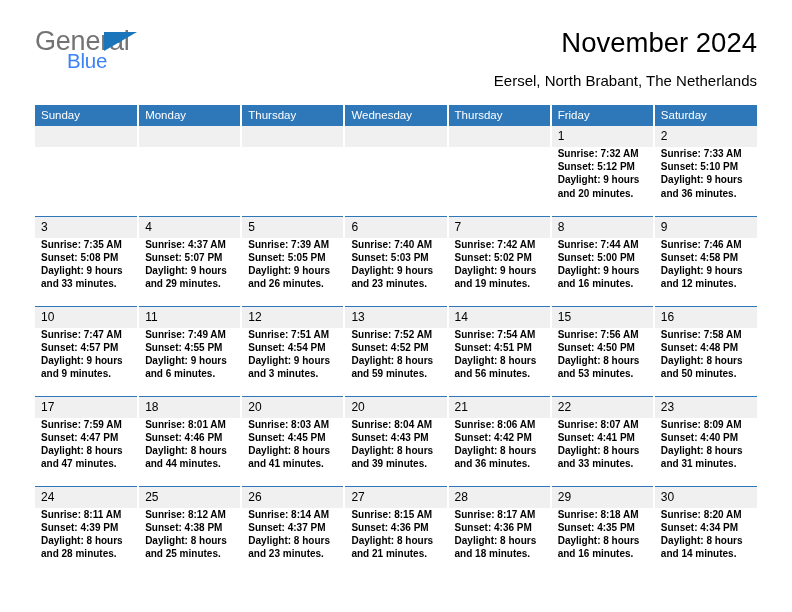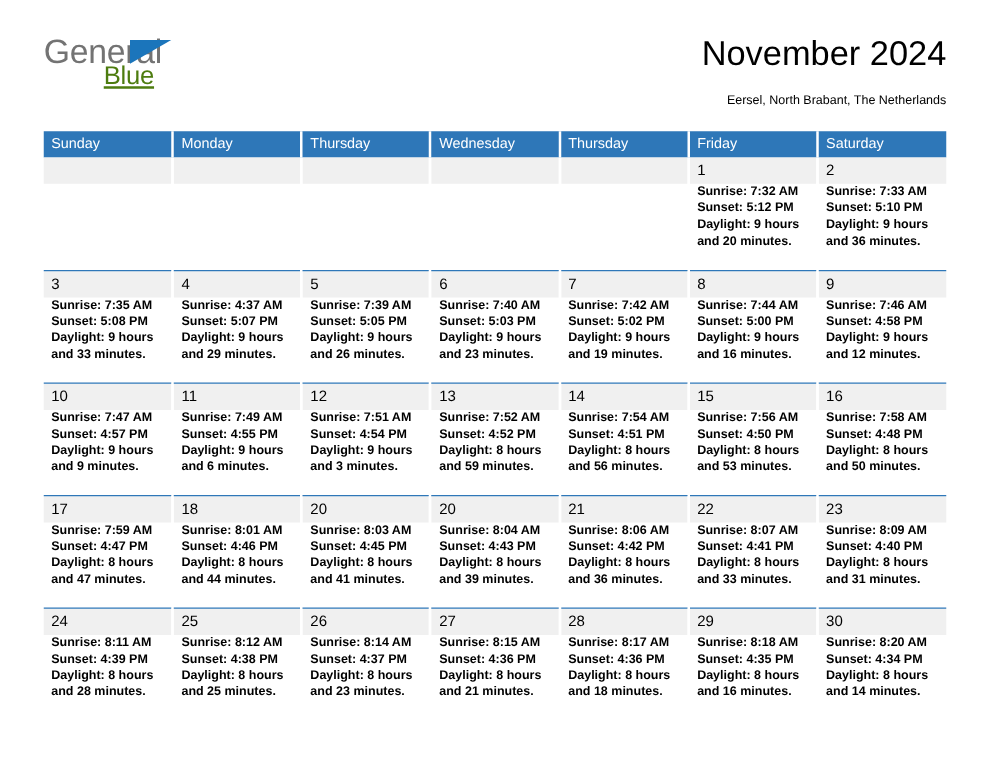--- a/index.html
+++ b/index.html
@@ -53,40 +53,39 @@
     top: 2px;
     left: 69px;
     width: 0;
     height: 0;
     border-left: 33px solid #1B75BB;
     border-bottom: 19px solid transparent;
   }
   .logo-row2 {
     font-size: 20.5px;
     line-height: 21px;
-    color: #4d7c0f;
+    color: #3b82f6;
     letter-spacing: -0.2px;
-    margin-left: 48px;
+    margin-left: 32px;
     margin-top: -2px;
-    text-decoration: underline;
   }
 
   .title-block {
     text-align: right;
     padding-top: 0px;
   }
   .cal-title {
     font-size: 27.5px;
     line-height: 33px;
     font-weight: normal;
     color: #000000;
     white-space: nowrap;
   }
   .cal-subtitle {
-    font-size: 10px;
+    font-size: 15px;
     line-height: 20px;
     color: #000000;
     margin-top: 12px;
     white-space: nowrap;
   }
 
   
   .calendar {
     position: absolute;
     left: 35px;

